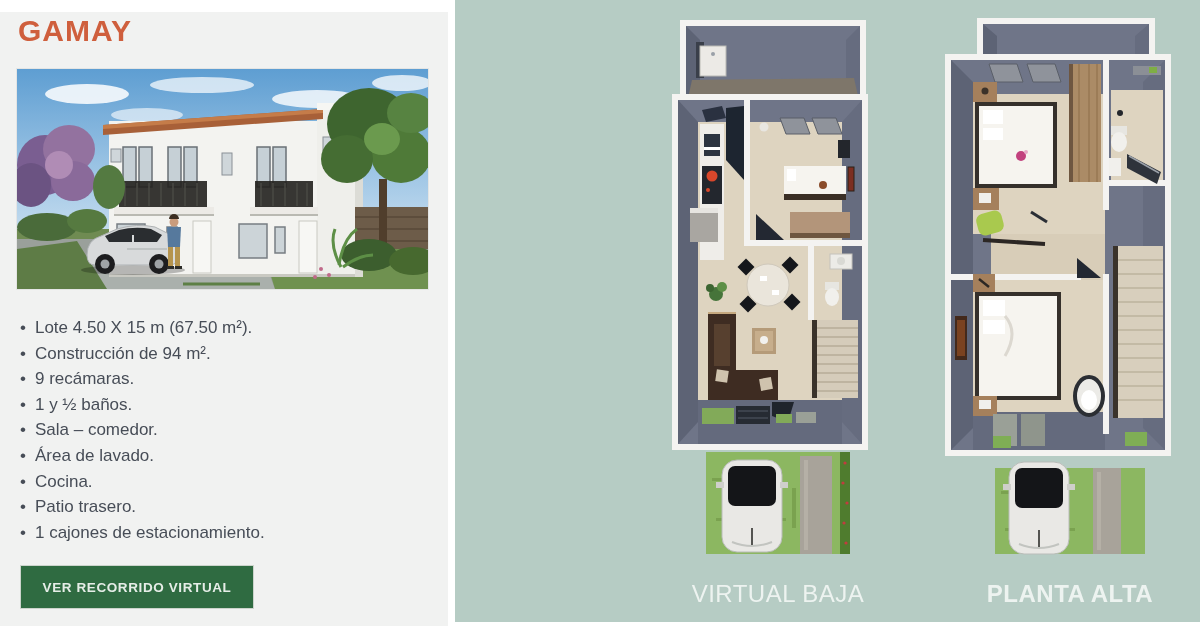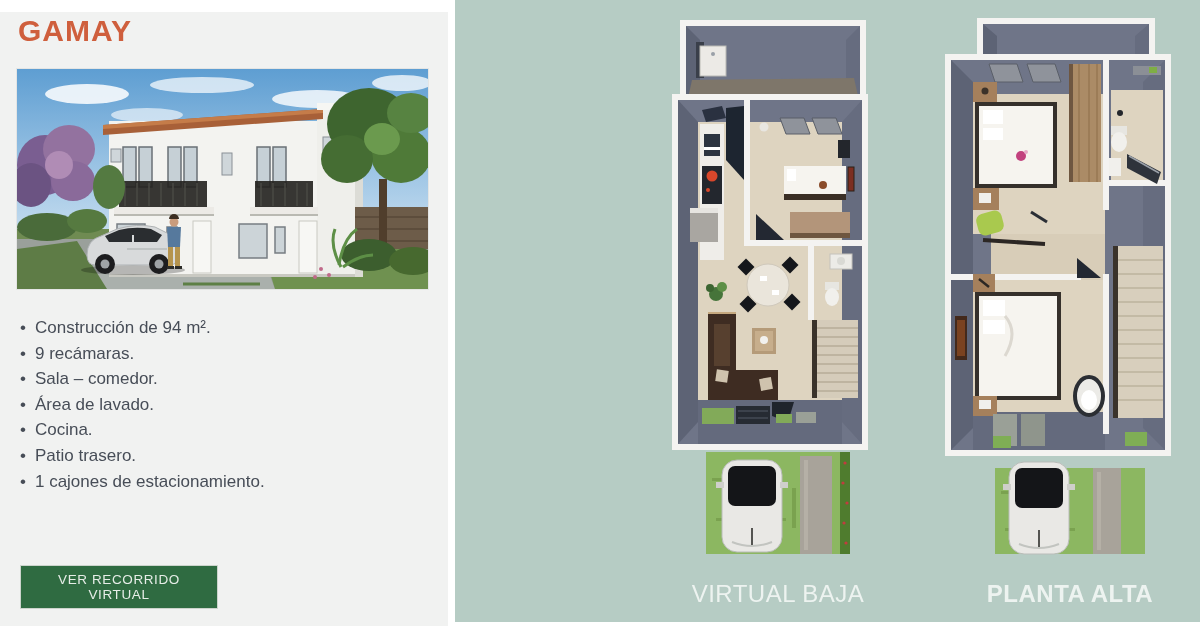--- a/index.html
+++ b/index.html
@@ -7,24 +7,24 @@
         font-family:"Liberation Sans", sans-serif;}
   
   .left-panel{position:absolute;left:0;top:12px;width:448px;height:626px;background:var(--panel-bg,#f1f2f1);}
   .title{position:absolute;left:18px;top:2px;margin:0;font-size:30px;font-weight:700;
          letter-spacing:1px;color:var(--title-color,#cf5f3d);}
   .house-figure{position:absolute;left:17px;top:57px;width:411px;height:220px;margin:0;
                 box-shadow:0 0 0 1px rgba(0,0,0,0.05);}
   .features{position:absolute;left:20px;top:303px;margin:0;padding:0;list-style:none;
             font-size:17px;line-height:25.6px;color:var(--body-text,#474d57);}
   .features li::before{content:"•";margin-right:9px;}
-  .cta{position:absolute;left:20px;top:553px;width:198px;height:44px;
+  .cta{position:absolute;left:20px;top:553px;width:234px;height:44px;
        background:var(--button-bg,#2f6b41);color:var(--button-text,#e6ede7);
        border:1px solid #ccd4cc;font-family:"Liberation Sans",sans-serif;
-       font-size:13.5px;letter-spacing:0.6px;cursor:pointer;}
+       font-size:13.5px;letter-spacing:0.6px;cursor:pointer;font-weight:bold;}
   
   .plans-panel{position:absolute;left:455px;top:0;width:745px;height:622px;background:var(--plans-bg,#b6ccc4);}
   .plan{position:absolute;margin:0;}
   .plan-baja{left:217px;top:18px;width:212px;height:540px;}
   .plan-alta{left:488px;top:16px;width:230px;height:542px;}
   .plan-label{position:absolute;top:580px;font-size:24px;letter-spacing:0.5px;
               color:var(--label-text,#edf3f0);text-align:center;}
   .label-baja{left:217px;width:212px;}
   .label-alta{left:500px;width:230px;font-weight:bold;}
 </style>
@@ -181,22 +181,24 @@
           <path d="M150,158 h14 l-1,20 h-12 z" fill="#56799d"></path>
           <rect x="151" y="178" width="5" height="20" fill="#b5944e"></rect>
           <rect x="158" y="178" width="5" height="20" fill="#b5944e"></rect>
           <rect x="150" y="197" width="7" height="3" fill="#2b2b28"></rect>
             <rect x="158" y="197" width="7" height="3" fill="#2b2b28"></rect>
         </g>
       </svg>
     </figure>
 
     <ul class="features">
+      <li>Lote 4.50 X 15 m (67.50 m²).</li>
       <li>Construcción de 94 m².</li>
       <li>9 recámaras.</li>
+      <li>1 y ½ baños.</li>
       <li>Sala – comedor.</li>
       <li>Área de lavado.</li>
       <li>Cocina.</li>
       <li>Patio trasero.</li>
       <li>1 cajones de estacionamiento.</li>
     </ul>
 
     <button class="cta">VER RECORRIDO VIRTUAL</button>
   </section>
 

